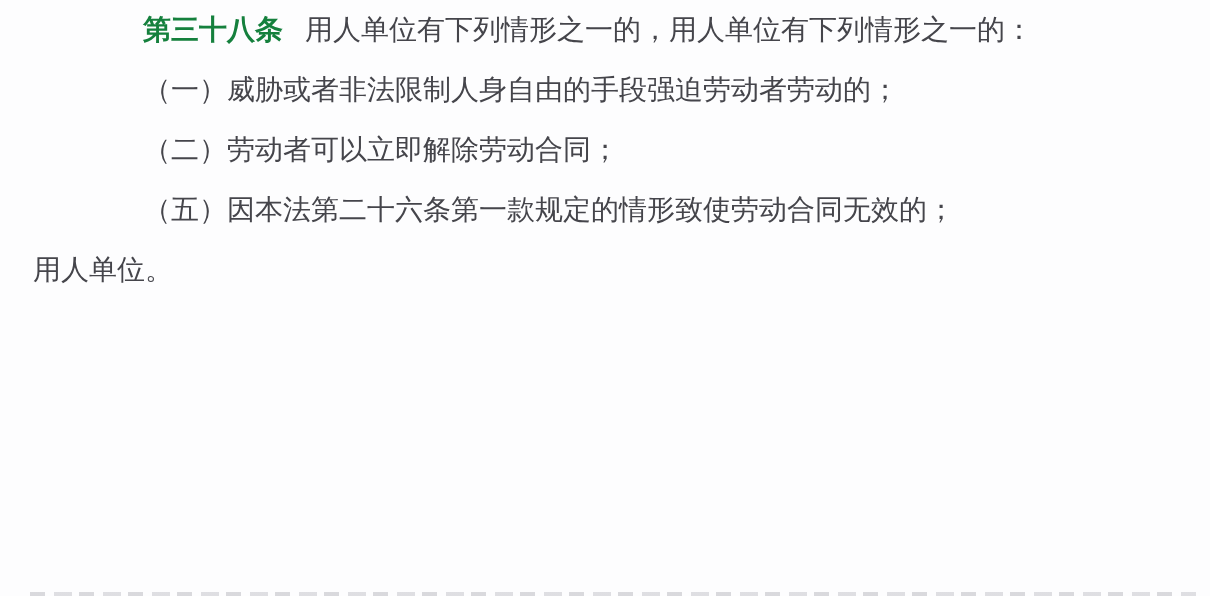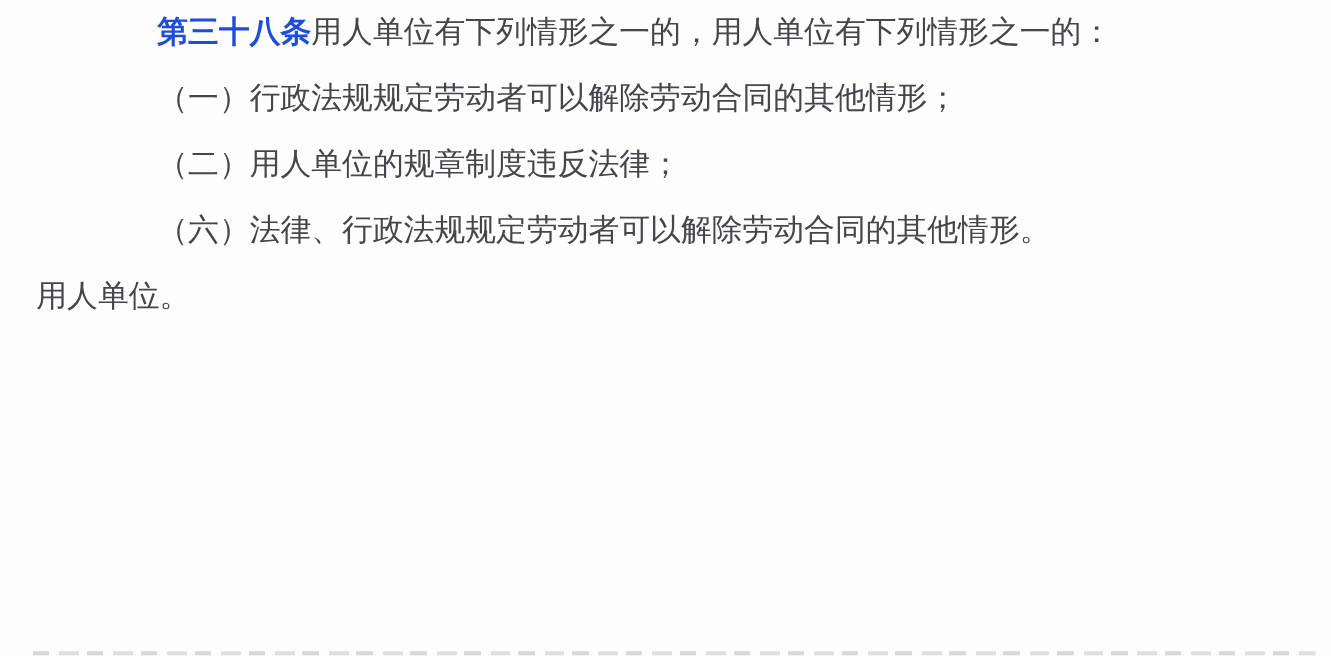--- a/index.html
+++ b/index.html
@@ -27,21 +27,22 @@
     line-height: 60px;
     height: 60px;
     white-space: nowrap;
     letter-spacing: 0px;
   }
   .indent {
     padding-left: 110px;
   }
   .article-number {
     font-weight: bold;
-    color: #1d4ed8;
+    color: #15803d;
+    margin-right: 22px;
   }
   .closing .line {
     letter-spacing: 0px;
   }
   
   .cropped-next-line {
     position: absolute;
     left: 30px;
     right: 14px;
     bottom: 0px;
@@ -59,33 +60,33 @@
 </head>
 <body>
 
 <div class="page">
 
   <div class="line indent">
     <span class="article-number">第三十八条</span><span>用人单位有下列情形之一的，用人单位有下列情形之一的：</span>
   </div>
 
   <div class="line indent">
-    <span>（一）</span><span>行政法规规定劳动者可以解除劳动合同的其他情形；</span>
+    <span>（一）</span><span>威胁或者非法限制人身自由的手段强迫劳动者劳动的；</span>
   </div>
 
   <div class="line indent">
-    <span>（二）</span><span>用人单位的规章制度违反法律；</span>
+    <span>（二）</span><span>劳动者可以立即解除劳动合同；</span>
   </div>
 
 
 
+  <div class="line indent">
+    <span>（五）</span><span>因本法第二十六条第一款规定的情形致使劳动合同无效的；</span>
+  </div>
 
-  <div class="line indent">
-    <span>（六）</span><span>法律、行政法规规定劳动者可以解除劳动合同的其他情形。</span>
-  </div>
 
   <div class="closing">
     <div class="line">用人单位。</div>
   </div>
 
 </div>
 
 <div class="cropped-next-line"></div>
 
 </body></html>

